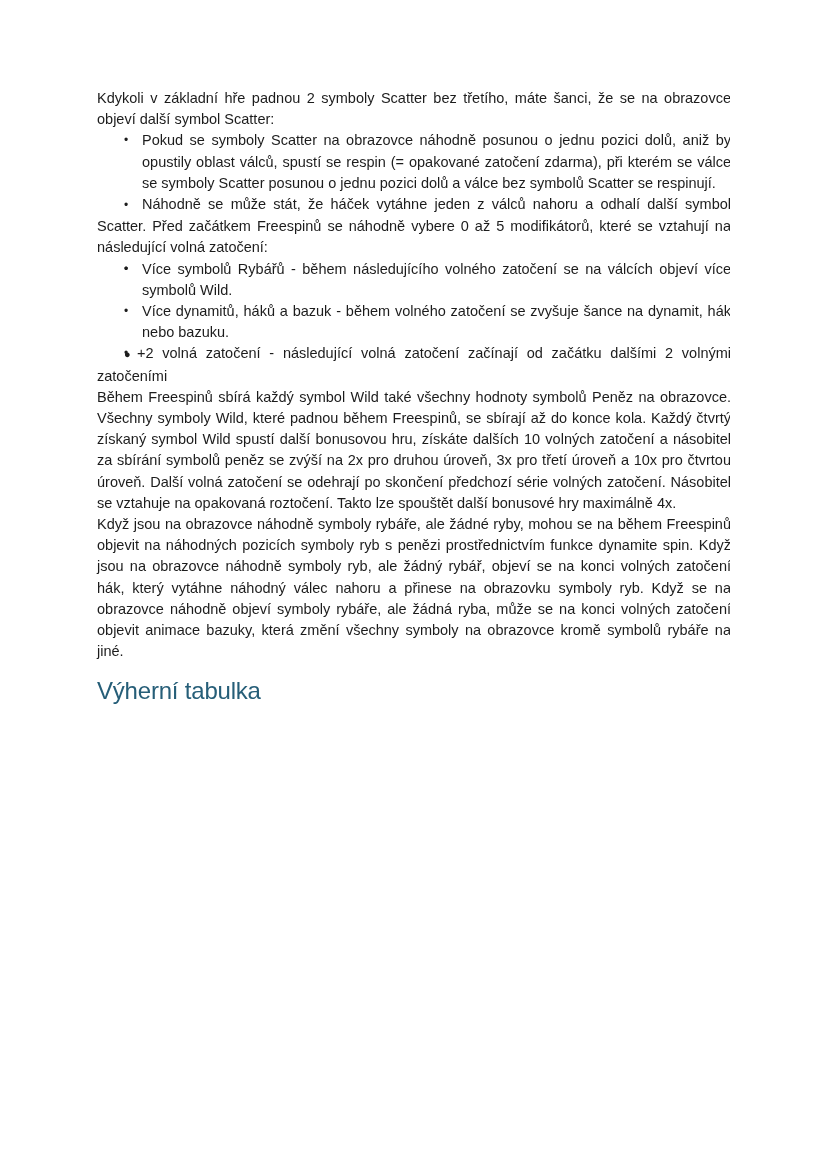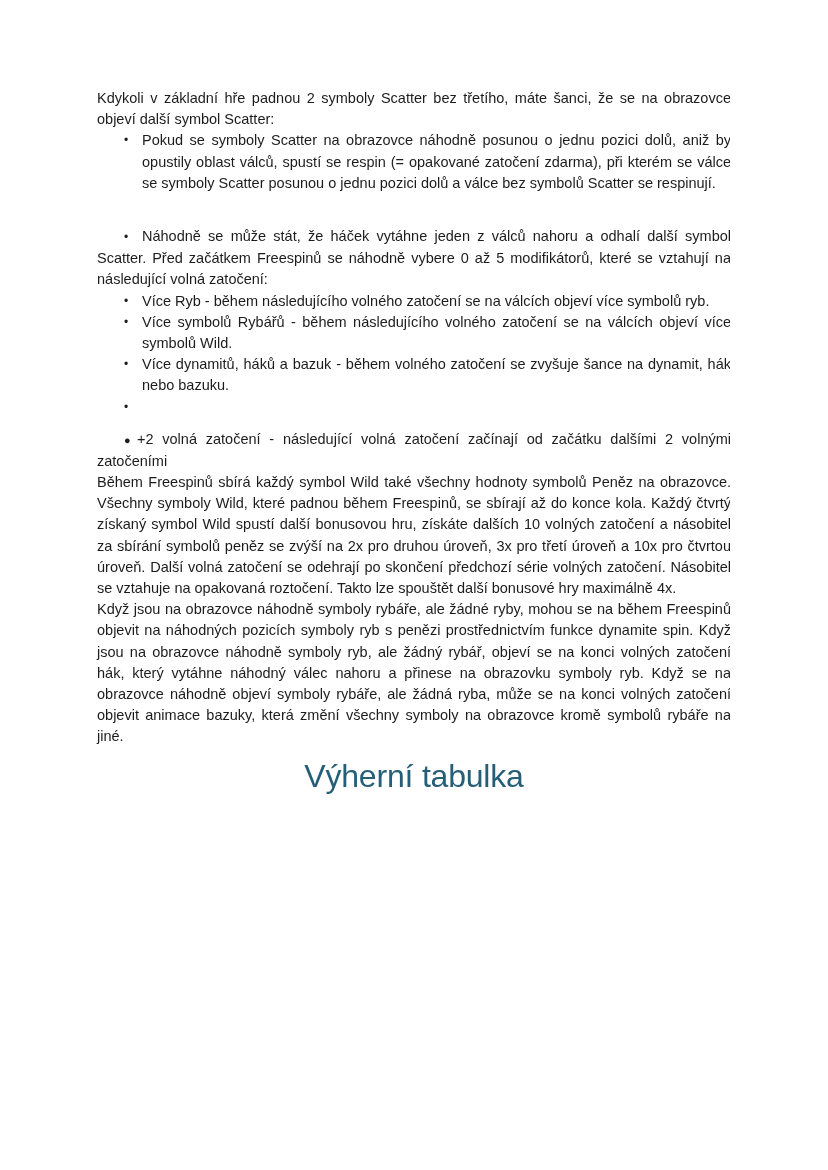--- a/index.html
+++ b/index.html
@@ -41,44 +41,43 @@
   }
   .li .bullet {
     position: absolute;
     left: 27px;
     top: 0;
     font-size: 12px;
   }
   
   .flow-li {
     text-indent: 27px;
-    margin-top: 32px;
   }
   .flow-li .bullet-inline {
     display: inline-block;
     width: 18px;
     text-indent: 0;
     font-size: 12px;
   }
   .plus2 {
     text-align: justify;
     text-align-last: justify;
   }
   .plus2 .bullet-inline {
     width: 13px;
     font-size: 11px;
   }
   .heading {
     margin: 13px 0 11px 0;
-    font-size: 32px;
+    font-size: 24px;
     line-height: 31px;
     font-weight: 400;
     letter-spacing: -0.2px;
     color: var(--accent);
-    text-align: center;
+    text-align: left;
   }
 </style>
 </head>
 <body>
 
 <div class="page">
   <div class="content">
 
     <p class="para">Kdykoli v základní hře padnou 2 symboly Scatter bez třetího, máte šanci, že se na obrazovce objeví další symbol Scatter:</p>
 
@@ -86,21 +85,20 @@
       <span class="bullet">•</span>
       <span>Pokud se symboly Scatter na obrazovce náhodně posunou o jednu pozici dolů, aniž by opustily oblast válců, spustí se respin (= opakované zatočení zdarma), při kterém se válce se symboly Scatter posunou o jednu pozici dolů a válce bez symbolů Scatter se respinují.</span>
     </div>
 
     <p class="para flow-li">
       <span class="bullet-inline">•</span><span>Náhodně se může stát, že háček vytáhne jeden z válců nahoru a odhalí další symbol Scatter. Před začátkem Freespinů se náhodně vybere 0 až 5 modifikátorů, které se vztahují na následující volná zatočení:</span>
     </p>
 
     <div class="li">
       <span class="bullet">•</span>
-      <span>Více Ryb - během následujícího volného zatočení se na válcích objeví více symbolů ryb.</span>
     </div>
 
     <div class="li">
       <span class="bullet">•</span>
       <span>Více symbolů Rybářů - během následujícího volného zatočení se na válcích objeví více symbolů Wild.</span>
     </div>
 
     <div class="li">
       <span class="bullet">•</span>
       <span>Více dynamitů, háků a bazuk - během volného zatočení se zvyšuje šance na dynamit, hák nebo bazuku.</span>

